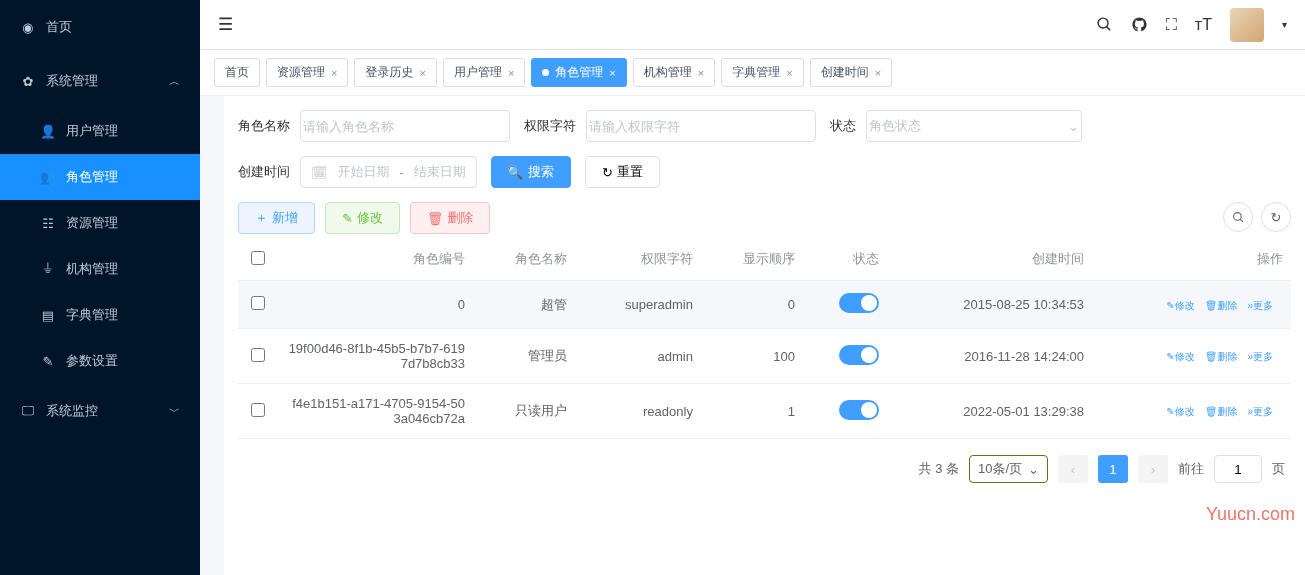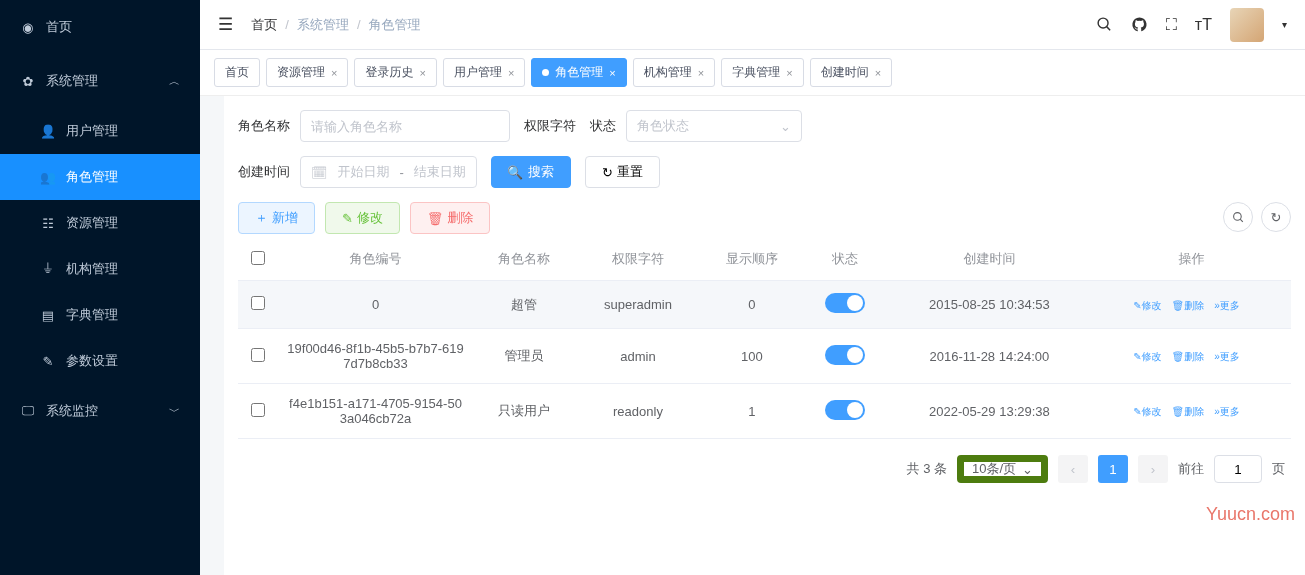--- a/index.html
+++ b/index.html
@@ -35,48 +35,48 @@
     .tab.active { background: #409eff; border-color: #409eff; color: #fff; }
     .tab .dot { width: 7px; height: 7px; border-radius: 50%; background: #fff; margin-right: 6px; }
     .tab .close { margin-left: 6px; font-size: 11px; color: #909399; }
     .tab.active .close { color: #fff; }
     
     
     .content { padding: 14px; background: #fff; flex: 1; margin-left: 24px; }
     .search-row { display: flex; align-items: center; flex-wrap: wrap; gap: 14px; margin-bottom: 14px; }
     .field { display: flex; align-items: center; gap: 10px; }
     .field-label { font-size: 13px; font-weight: 500; color: #303133; white-space: nowrap; }
-    input.inp, .select { height: 32px; border: 1px solid #dcdfe6; border-radius: 4px; padding: 0 10px; font-size: 13px; color: #606266; background: #fff; }
+    input.inp, .select { height: 32px; border: 1px solid #dcdfe6; border-radius: 4px; padding: 0 2px; font-size: 13px; color: #606266; background: #fff; }
     input.inp::placeholder { color: #c0c4cc; }
-    .select { width: 176px; display: flex; align-items: center; justify-content: space-between; color: #c0c4cc; cursor: pointer; }
+    .select { width: 216px; display: flex; align-items: center; justify-content: space-between; color: #c0c4cc; cursor: pointer; }
     .date-range { display: flex; align-items: center; border: 1px solid #dcdfe6; border-radius: 4px; height: 32px; padding: 0 10px; gap: 10px; color: #c0c4cc; font-size: 13px; }
     .date-range .dash { color: #909399; }
     .btn { height: 32px; padding: 0 16px; border-radius: 4px; border: 1px solid #dcdfe6; background: #fff; cursor: pointer; font-size: 13px; display: inline-flex; align-items: center; gap: 4px; }
     .btn.primary { background: #409eff; border-color: #409eff; color: #fff; }
     .btn.plain-primary { color: #409eff; border-color: #b3d8ff; background: #ecf5ff; }
     .btn.plain-success { color: #67c23a; border-color: #c2e7b0; background: #f0f9eb; }
     .btn.plain-danger  { color: #f56c6c; border-color: #fbc4c4; background: #fef0f0; }
     .toolbar { display: flex; gap: 10px; margin-bottom: 4px; position: relative; }
     .toolbar-right { margin-left: auto; display: flex; gap: 8px; }
     .circle-btn { width: 30px; height: 30px; border-radius: 50%; border: 1px solid #dcdfe6; display: inline-flex; align-items: center; justify-content: center; cursor: pointer; color: #606266; font-size: 13px; }
     
     
     table { width: 100%; border-collapse: collapse; }
-    th, td { text-align: center; padding: 12px 8px; font-size: 13px; border-bottom: 1px solid #ebeef5; }
+    th, td { text-align: right; padding: 12px 8px; font-size: 13px; border-bottom: 1px solid #ebeef5; }
     thead th { color: #909399; font-weight: 500; background: #fff; }
     tbody tr:first-child { background: #f5f7fa; }
     .chk { width: 40px; text-align: center; }
     input[type=checkbox]{ width:14px; height:14px; }
     .switch { width: 40px; height: 20px; background: #409eff; border-radius: 10px; position: relative; display: inline-block; }
     .switch::after { content:""; position:absolute; right:2px; top:2px; width:16px; height:16px; background:#fff; border-radius:50%; }
     .op-links a { color: #409eff; margin-right: 10px; cursor: pointer; font-size: 10px; white-space: nowrap; }
     
     
     .pagination { display: flex; align-items: center; justify-content: flex-end; gap: 10px; padding: 16px 6px 4px; font-size: 13px; color: #606266; }
-    .pg-select { height: 28px; border: 7px solid #4d7c0f; border-radius: 4px; padding: 0 8px; display: inline-flex; align-items: center; gap: 6px; }
+    .pg-select { height: 28px; border: 1px solid #4d7c0f; border-radius: 4px; padding: 0 8px; display: inline-flex; align-items: center; gap: 6px; }
     .pg-btn { width: 30px; height: 28px; border: none; background: #f4f4f5; border-radius: 3px; color: #c0c4cc; cursor: pointer; }
     .pg-btn.active { background: #409eff; color: #fff; }
     .pg-input { width: 48px; height: 28px; border: 1px solid #dcdfe6; border-radius: 4px; text-align: center; }
     
     .watermark-r { position: absolute; right: 10px; bottom: 50px; color: #e9766a; font-size: 18px; }
     .watermark-b { position: absolute; right: 60px; bottom: 14px; color: #ccc; font-size: 15px; }
     .mainwrap { position: relative; height: 100%; display:flex; flex-direction:column; }
   </style>
 </head>
 <body>
@@ -121,23 +121,20 @@
         <span class="mi-icon">🖵</span>
         <span>系统监控</span>
         <span class="chevron">﹀</span>
       </div>
   </aside>
 
   <div class="main">
       <div class="mainwrap">
     <div class="topbar">
       <span class="hamburger">☰</span>
-      <div class="breadcrumb">
-        <a>首页</a><span class="sep">/</span><span>系统管理</span><span class="sep">/</span><span>角色管理</span>
-      </div>
       <div class="topbar-right">
         <span class="ic">
               <svg width="17" height="17" viewBox="0 0 24 24" fill="none" stroke="currentColor" stroke-width="2">
                 <circle cx="10" cy="10" r="7"></circle>
                 <line x1="20" y1="20" x2="15" y2="15"></line>
               </svg>
             </span>
         <span class="ic">
               <svg width="17" height="17" viewBox="0 0 24 24" fill="currentColor">
                 <path d="M12 2a10 10 0 00-3.2 19.5c.5.1.7-.2.7-.5v-2c-2.8.6-3.4-1.2-3.4-1.2-.5-1.1-1.1-1.4-1.1-1.4-.9-.6.1-.6.1-.6 1 .1 1.5 1 1.5 1 .9 1.5 2.4 1.1 2.9.8.1-.6.4-1.1.6-1.3-2.2-.3-4.6-1.1-4.6-5 0-1.1.4-2 1-2.7-.1-.3-.4-1.3.1-2.7 0 0 .8-.3 2.8 1a9.5 9.5 0 015 0c2-1.3 2.8-1 2.8-1 .5 1.4.2 2.4.1 2.7.6.7 1 1.6 1 2.7 0 3.9-2.4 4.7-4.6 5 .4.3.7.9.7 1.9v2.8c0 .3.2.6.7.5A10 10 0 0012 2z"></path>
@@ -186,20 +183,21 @@
     </div>
 
     <div class="content">
       <div class="search-row">
         <div class="field">
               <span class="field-label">角色名称</span>
               <input class="inp" style="width: 210px;" placeholder="请输入角色名称">
             </div>
         <div class="field">
               <span class="field-label">权限字符</span>
+              <input class="inp" style="width: 230px;" placeholder="请输入权限字符">
             </div>
         <div class="field">
               <span class="field-label">状态</span>
               <div class="select">
                 <span>角色状态</span>
                 <span>⌄</span>
               </div>
             </div>
       </div>
       <div class="search-row">
@@ -280,21 +278,21 @@
                 <td>2016-11-28 14:24:00</td>
                 <td class="op-links"><a>✎修改</a><a>🗑删除</a><a>»更多</a></td>
               </tr>
               <tr>
                 <td class="chk"><input type="checkbox" style=""></td>
                 <td style="max-width:130px;word-break:break-all">f4e1b151-a171-4705-9154-503a046cb72a</td>
                 <td>只读用户</td>
                 <td>readonly</td>
                 <td>1</td>
                 <td><span class="switch"></span></td>
-                <td>2022-05-29 13:29:38</td>
+                <td>2022-05-01 13:29:38</td>
                 <td class="op-links"><a>✎修改</a><a>🗑删除</a><a>»更多</a></td>
               </tr>
             </tbody>
       </table>
 
       <div class="pagination">
         <span>共 3 条</span>
         <div class="pg-select">
               <span>10条/页</span>
               <span>⌄</span>

